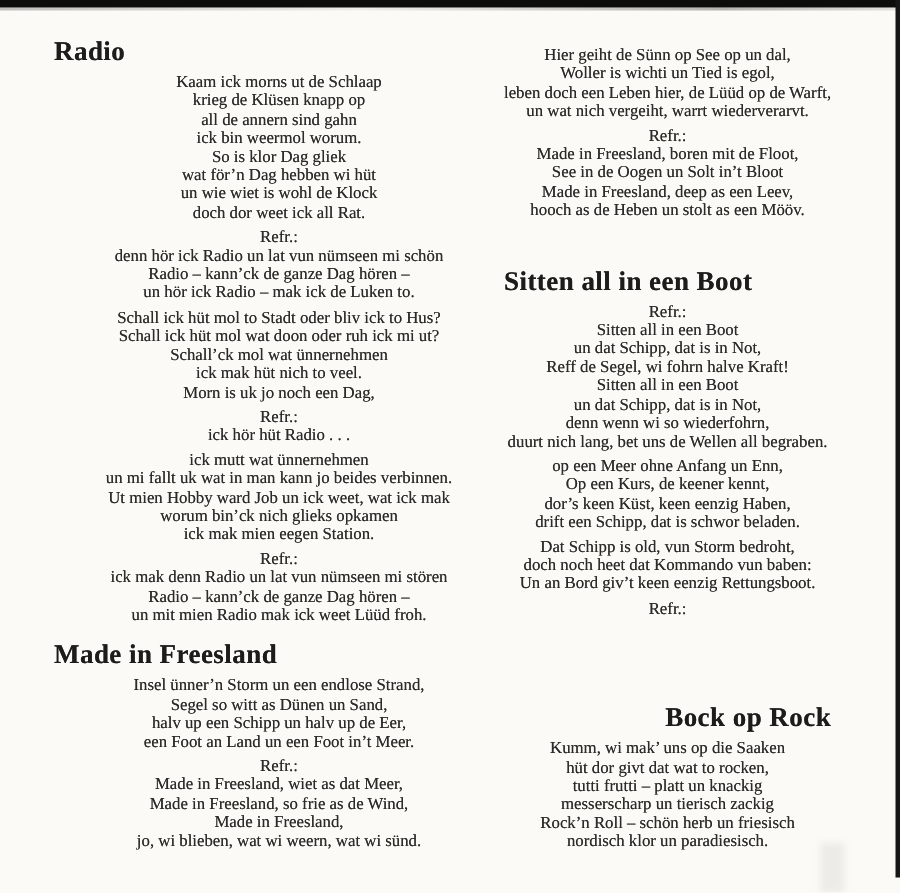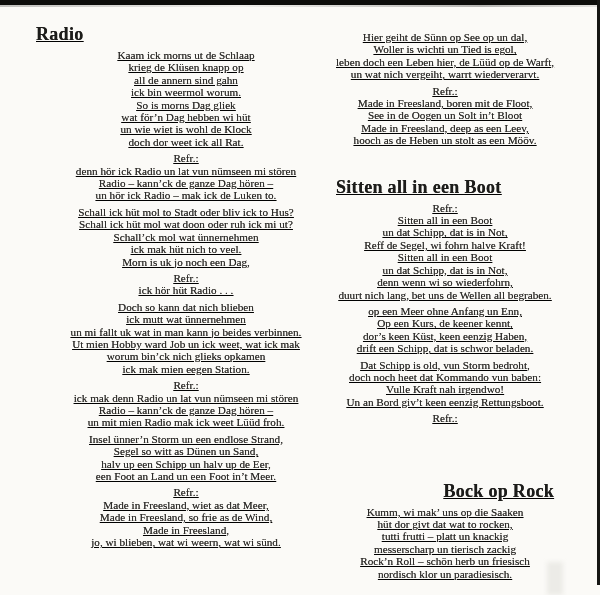--- a/index.html
+++ b/index.html
@@ -40,21 +40,20 @@
     background: #ecebe7;
     filter: blur(2px);
   }
   .columns {
     position: absolute;
     top: 0; left: 0;
     width: 496px; height: 595px;
     display: flex;
     box-sizing: border-box;
     padding: 24px 16px 0 36px;
-    text-decoration: underline;
   }
   .col {
     box-sizing: border-box;
   }
   .col-left {
     width: 300px;
     flex: 0 0 300px;
   }
   .col-right {
     flex: 1 1 auto;
@@ -95,56 +94,56 @@
 
 <div class="page-root">
   <div class="columns">
     <div class="col col-left">
         <h2 class="song-title">Radio</h2>
         <div class="stanza">
           <div class="line">Kaam ick morns ut de Schlaap</div>
           <div class="line">krieg de Klüsen knapp op</div>
           <div class="line">all de annern sind gahn</div>
           <div class="line">ick bin weermol worum.</div>
-          <div class="line">So is morns Dag gliek</div>
+          <div class="line">So is klor Dag gliek</div>
           <div class="line">wat för’n Dag hebben wi hüt</div>
           <div class="line">un wie wiet is wohl de Klock</div>
           <div class="line">doch dor weet ick all Rat.</div>
         </div>
         <div class="stanza">
           <div class="line">Refr.:</div>
-          <div class="line">denn hör ick Radio un lat vun nümseen mi stören</div>
+          <div class="line">denn hör ick Radio un lat vun nümseen mi schön</div>
           <div class="line">Radio – kann’ck de ganze Dag hören –</div>
           <div class="line">un hör ick Radio – mak ick de Luken to.</div>
         </div>
         <div class="stanza">
           <div class="line">Schall ick hüt mol to Stadt oder bliv ick to Hus?</div>
           <div class="line">Schall ick hüt mol wat doon oder ruh ick mi ut?</div>
           <div class="line">Schall’ck mol wat ünnernehmen</div>
           <div class="line">ick mak hüt nich to veel.</div>
           <div class="line">Morn is uk jo noch een Dag,</div>
         </div>
         <div class="stanza">
           <div class="line">Refr.:</div>
           <div class="line">ick hör hüt Radio . . .</div>
         </div>
         <div class="stanza">
-          <div class="line">Doch so kann dat nich blieben</div>
           <div class="line">ick mutt wat ünnernehmen</div>
           <div class="line">un mi fallt uk wat in man kann jo beides verbinnen.</div>
           <div class="line">Ut mien Hobby ward Job un ick weet, wat ick mak</div>
           <div class="line">worum bin’ck nich glieks opkamen</div>
           <div class="line">ick mak mien eegen Station.</div>
         </div>
         <div class="stanza">
           <div class="line">Refr.:</div>
           <div class="line">ick mak denn Radio un lat vun nümseen mi stören</div>
           <div class="line">Radio – kann’ck de ganze Dag hören –</div>
           <div class="line">un mit mien Radio mak ick weet Lüüd froh.</div>
         </div>
+        <h2 class="song-title">Made in Freesland</h2>
         <div class="stanza">
           <div class="line">Insel ünner’n Storm un een endlose Strand,</div>
           <div class="line">Segel so witt as Dünen un Sand,</div>
           <div class="line">halv up een Schipp un halv up de Eer,</div>
           <div class="line">een Foot an Land un een Foot in’t Meer.</div>
         </div>
         <div class="stanza">
           <div class="line">Refr.:</div>
           <div class="line">Made in Freesland, wiet as dat Meer,</div>
           <div class="line">Made in Freesland, so frie as de Wind,</div>
@@ -179,21 +178,20 @@
         </div>
         <div class="stanza">
           <div class="line">op een Meer ohne Anfang un Enn,</div>
           <div class="line">Op een Kurs, de keener kennt,</div>
           <div class="line">dor’s keen Küst, keen eenzig Haben,</div>
           <div class="line">drift een Schipp, dat is schwor beladen.</div>
         </div>
         <div class="stanza">
           <div class="line">Dat Schipp is old, vun Storm bedroht,</div>
           <div class="line">doch noch heet dat Kommando vun baben:</div>
-          <div class="line">Vulle Kraft nah irgendwo!</div>
           <div class="line">Un an Bord giv’t keen eenzig Rettungsboot.</div>
         </div>
         <div class="stanza">
           <div class="line">Refr.:</div>
         </div>
         <h2 class="song-title">Bock op Rock</h2>
         <div class="stanza">
           <div class="line">Kumm, wi mak’ uns op die Saaken</div>
           <div class="line">hüt dor givt dat wat to rocken,</div>
           <div class="line">tutti frutti – platt un knackig</div>

